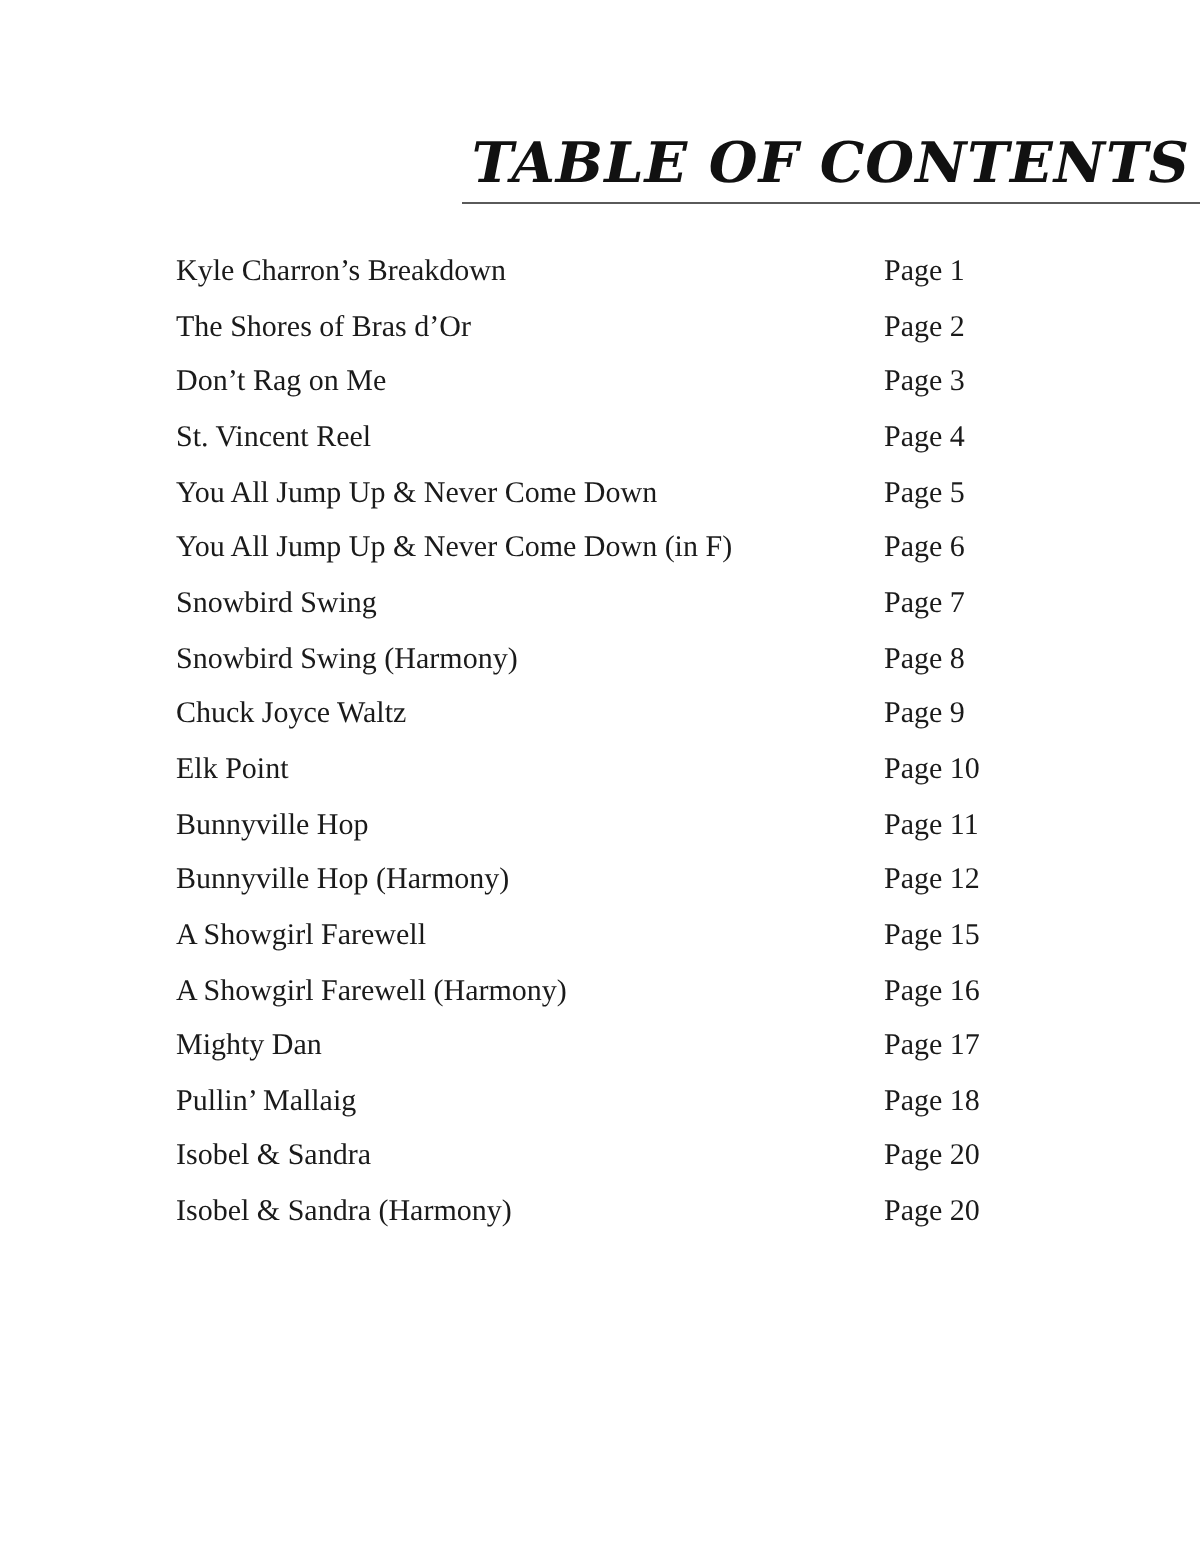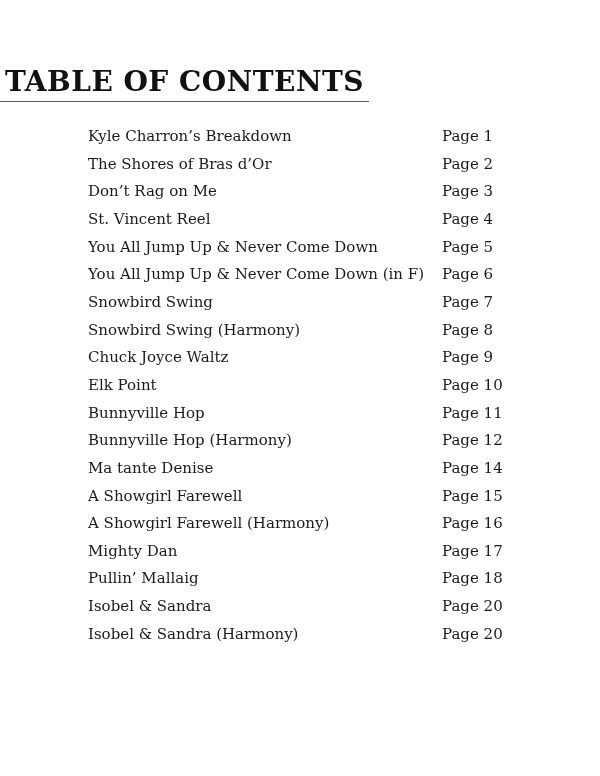--- a/index.html
+++ b/index.html
@@ -15,36 +15,38 @@
     color: #1a1a1a;
   }
   .page {
     width: 600px;
     height: 776px;
     box-sizing: border-box;
     padding-top: 66px;
     background: #ffffff;
   }
   .title-wrap {
-    text-align: left;
+    text-align: right;
     margin: 0;
+    font-style: italic;
   }
   h1.doc-title {
     display: inline-block;
     margin: 0;
     font-size: 28px;
     font-weight: 700;
     letter-spacing: 0.5px;
     line-height: 1.15;
     color: #111111;
     border-bottom: 1.5px solid #5a5a5a;
     padding: 0 5px 3px 5px;
   }
   .toc {
     margin: 21px 0 0 88px;
+    font-family: Liberation Serif, serif;
   }
   .toc-row {
     display: flex;
     align-items: center;
     height: 27.65px;
     font-size: 15px;
     line-height: 27.65px;
     white-space: nowrap;
   }
   .song {
@@ -118,24 +120,20 @@
       <span class="song">Bunnyville Hop</span>
       <span class="page-num">Page 11</span>
     </div>
 
     <div class="toc-row">
       <span class="song">Bunnyville Hop (Harmony)</span>
       <span class="page-num">Page 12</span>
     </div>
 
 
-    <div class="toc-row">
-      <span class="song">Ma tante Denise</span>
-      <span class="page-num">Page 14</span>
-    </div>
 
     <div class="toc-row">
       <span class="song">A Showgirl Farewell</span>
       <span class="page-num">Page 15</span>
     </div>
 
     <div class="toc-row">
       <span class="song">A Showgirl Farewell (Harmony)</span>
       <span class="page-num">Page 16</span>
     </div>

